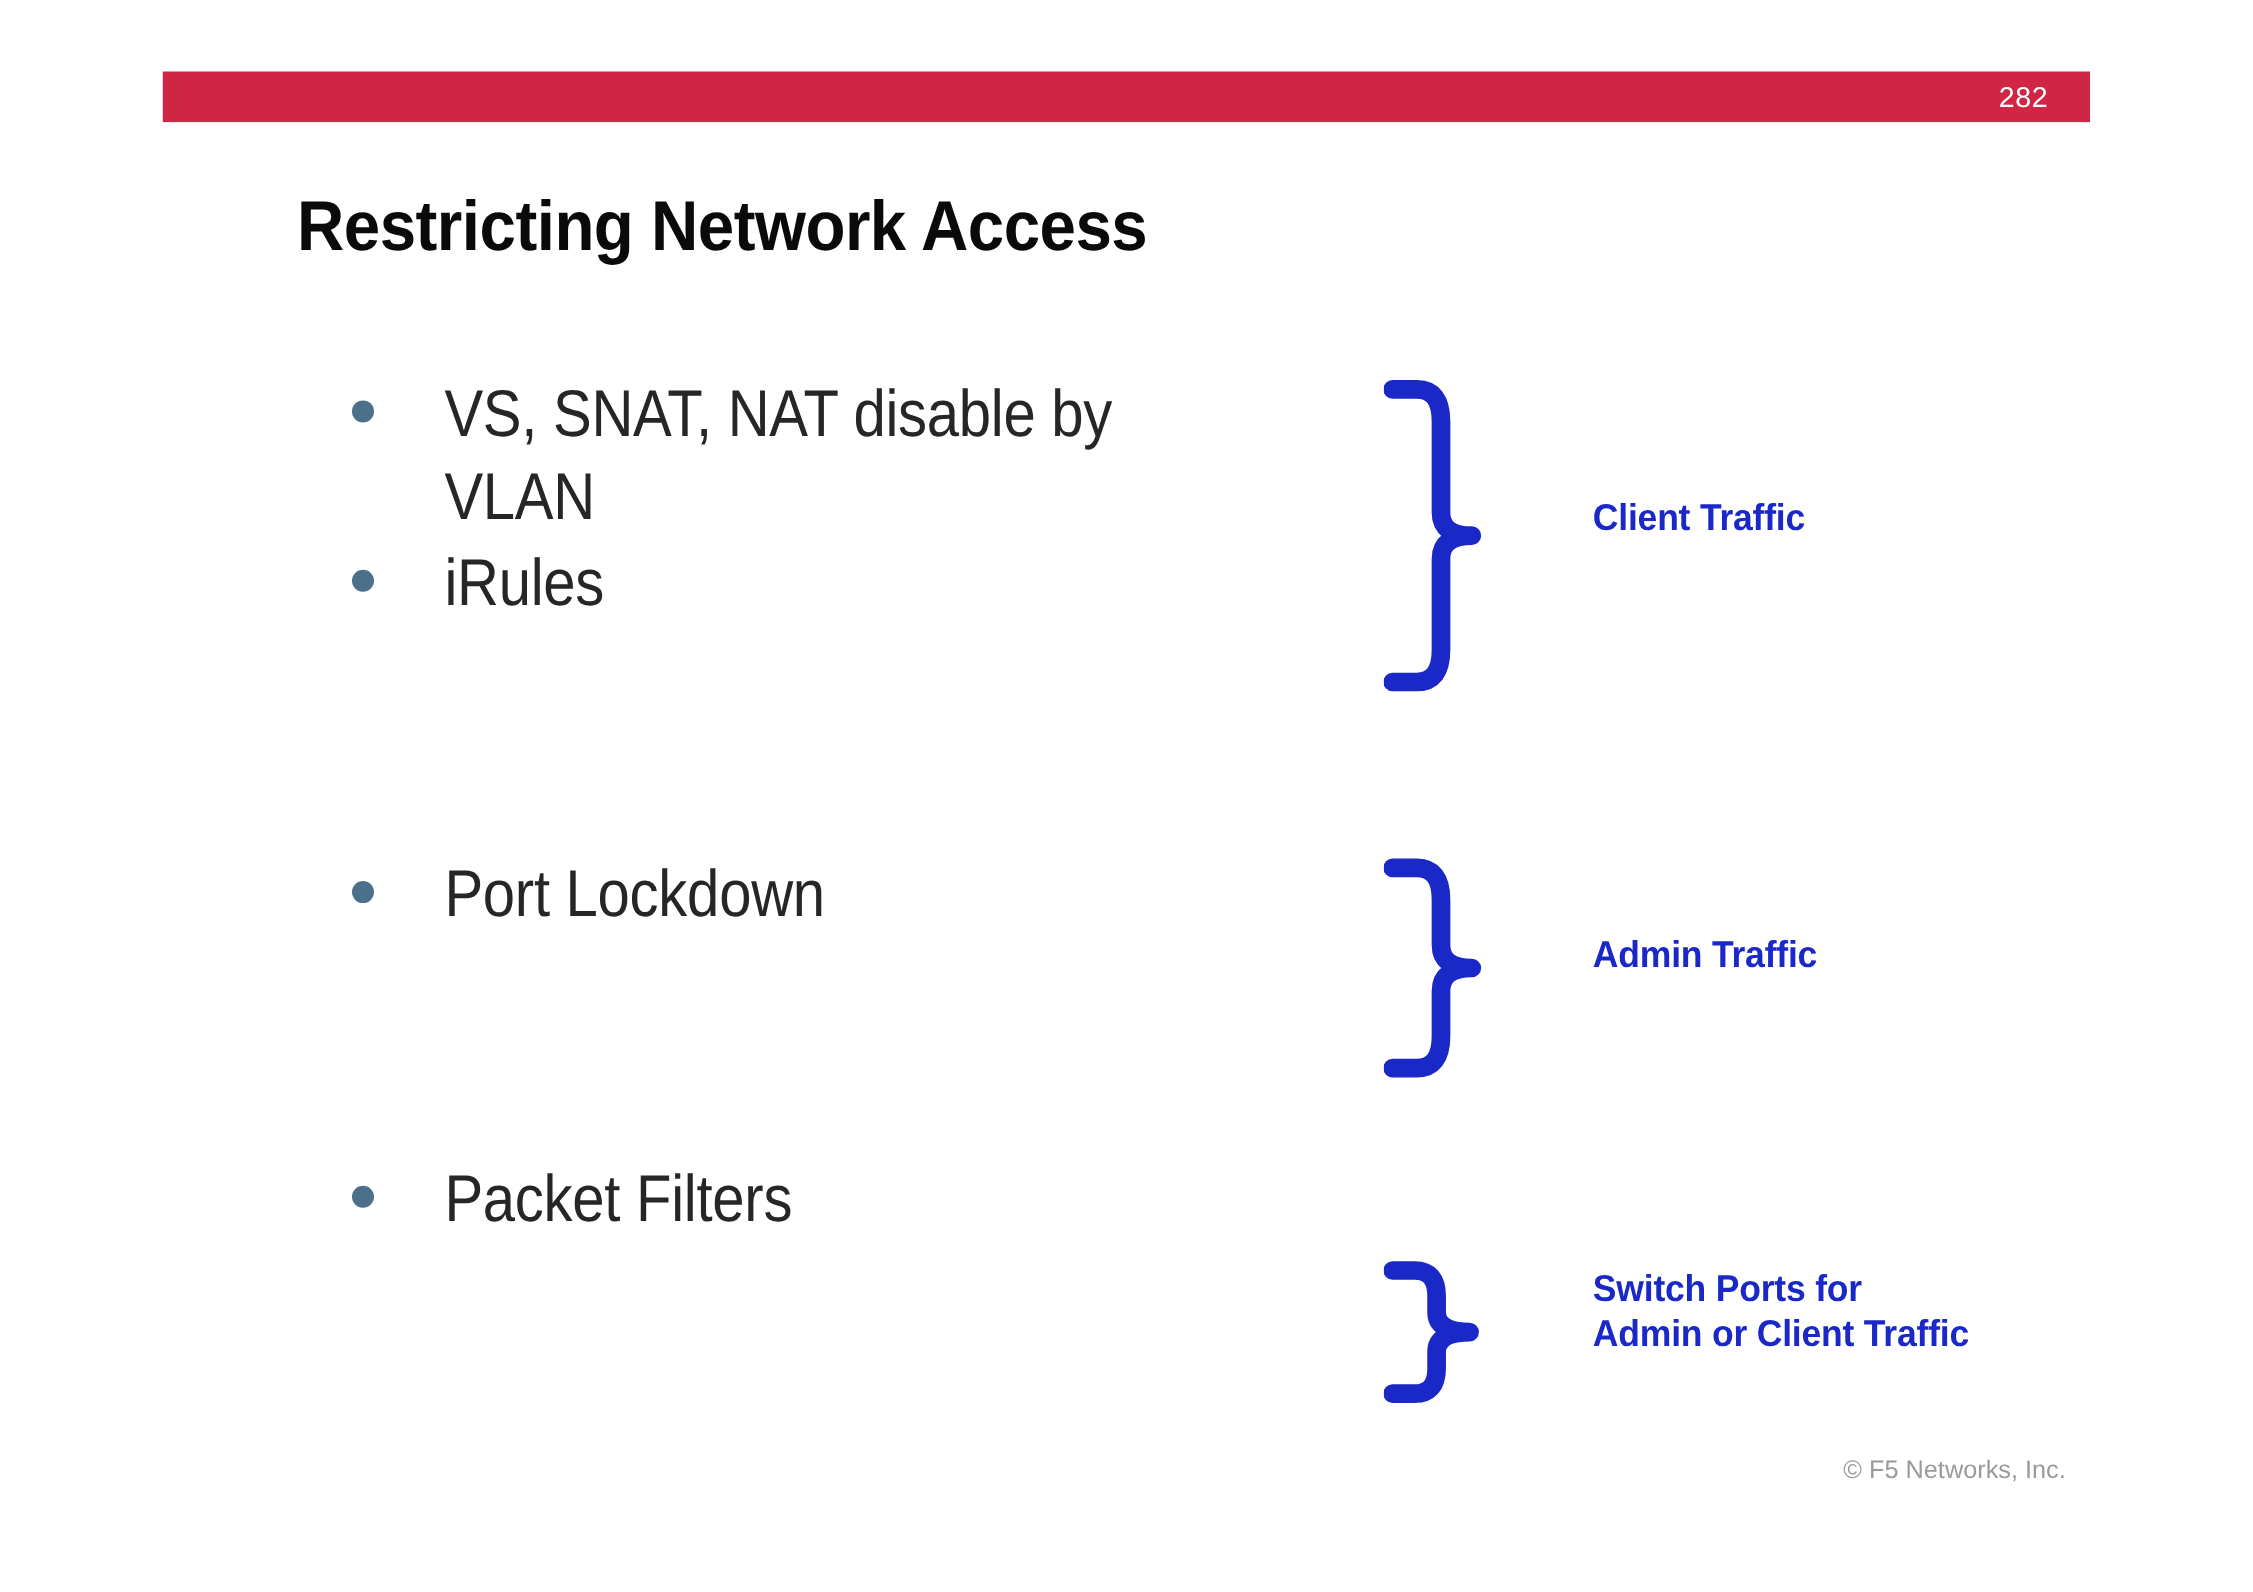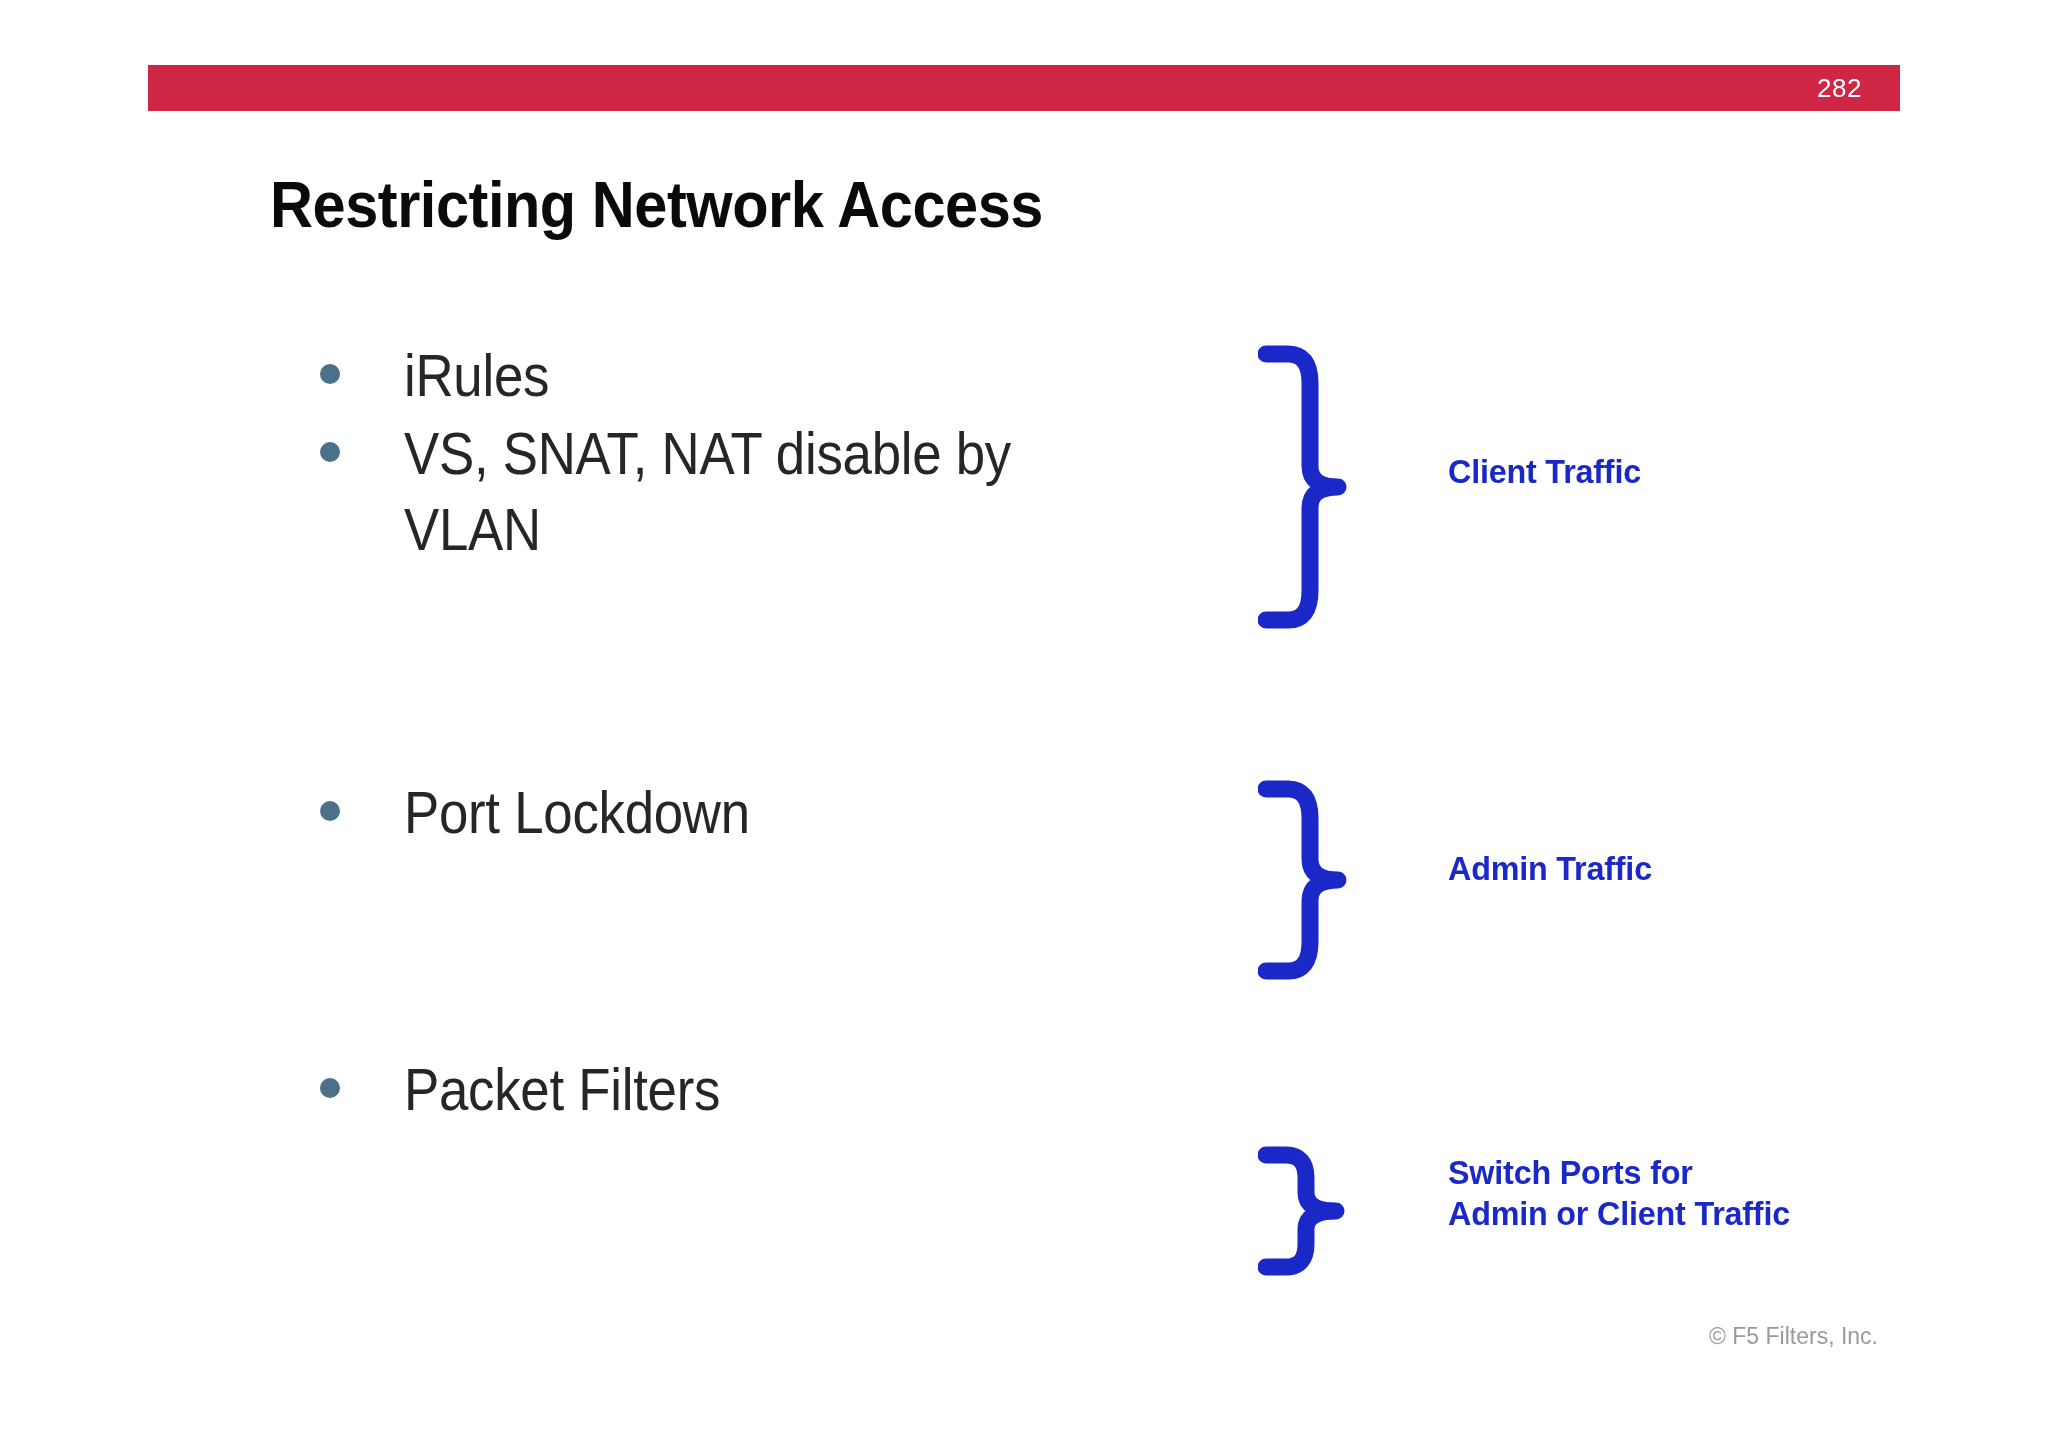--- a/index.html
+++ b/index.html
@@ -151,25 +151,25 @@
     <span class="page-number">282</span>
   </div>
 
   <div class="slide-title">Restricting Network Access</div>
 
   <div class="bullet-groups">
 
     <div class="bullet-group g1">
       <div class="bullet-row">
         <span class="bullet-dot"></span>
+        <span class="bullet-text">VS, SNAT, NAT disable by VLAN</span>
+      </div>
+      <div class="bullet-row">
+        <span class="bullet-dot"></span>
         <span class="bullet-text">iRules</span>
-      </div>
-      <div class="bullet-row">
-        <span class="bullet-dot"></span>
-        <span class="bullet-text">VS, SNAT, NAT disable by VLAN</span>
       </div>
     </div>
 
     <div class="bullet-group g2">
       <div class="bullet-row">
         <span class="bullet-dot"></span>
         <span class="bullet-text">Port Lockdown</span>
       </div>
     </div>
 
@@ -199,15 +199,15 @@
   <div class="brace-item b3">
     <svg class="brace-svg" width="110" height="130" viewBox="0 0 110 130">
       <path d="M8 9 L28 9 Q48 9 48 32 L48 47 Q48 65 78 65 Q48 65 48 83 L48 98 Q48 121 28 121 L8 121" fill="none" stroke="#1a28c8" stroke-width="17" stroke-linecap="round" stroke-linejoin="round"></path>
     </svg>
     <span class="brace-label">
       <span>Switch Ports for</span><br>
       <span>Admin or Client Traffic</span>
     </span>
   </div>
 
-  <div class="footer-copyright">© F5 Filters, Inc.</div>
+  <div class="footer-copyright">© F5 Networks, Inc.</div>
 
 </div>
 
 </body></html>

